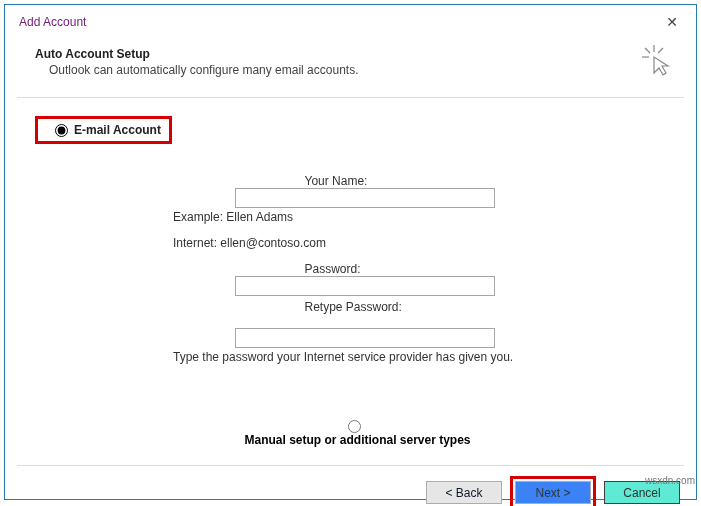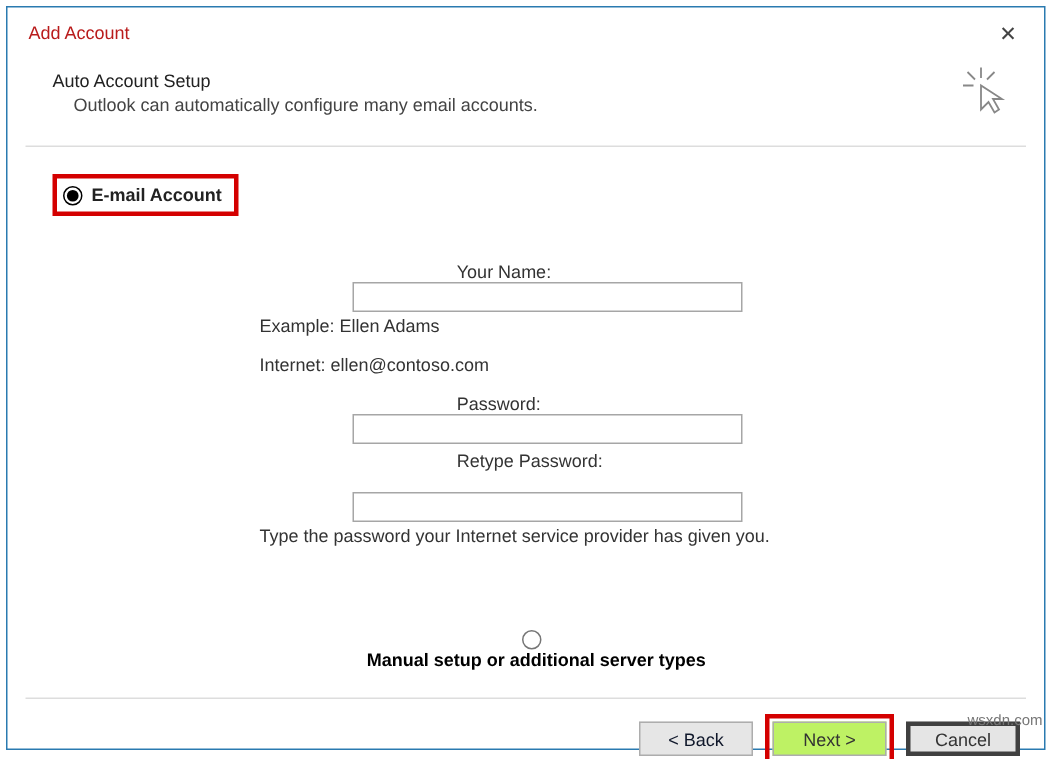--- a/index.html
+++ b/index.html
@@ -19,37 +19,37 @@
     background: #fff;
   }
   .titlebar {
     display: flex;
     align-items: center;
     justify-content: space-between;
     padding: 4px 4px 0 14px;
     height: 30px;
     font-size: 12px;
   }
-  .titlebar .title { color: #b91c1c; }
+  .titlebar .title { color: #701a75; }
   .close-btn {
     width: 40px;
     height: 24px;
     display: flex;
     align-items: center;
     justify-content: center;
     font-size: 14px;
     color: #444;
     cursor: pointer;
   }
   .header {
     padding: 12px 24px 8px 30px;
     position: relative;
   }
   .header .h1 {
-    font-weight: normal;
+    font-weight: bold;
     font-size: 12px;
     color: #222;
   }
   .header .sub {
     font-size: 12px;
     color: #444;
     margin-left: 14px;
     margin-top: 2px;
   }
   .cursor-icon {
@@ -73,21 +73,21 @@
     font-weight: bold;
     color: #222;
     margin-bottom: 6px;
   }
   .radio-row input[type=radio] {
     margin: 0 6px 0 0;
     accent-color: #000;
   }
   .email-highlight {
     border: 3px solid #d40000;
-    padding: 4px 8px 4px 4px;
+    padding: 4px 8px 4px 17px;
     display: inline-flex;
     align-items: center;
     margin-bottom: 30px;
   }
   .form {
     margin-left: 18px;
     font-size: 12px;
   }
   .form-row {
     display: flex;
@@ -132,33 +132,33 @@
     justify-content: flex-end;
     align-items: center;
     gap: 8px;
     padding: 10px 16px;
   }
   .btn {
     min-width: 76px;
     height: 23px;
     font-size: 12px;
     border: 1px solid #adadad;
-    background: #bef264;
+    background: #3b82f6;
     color: #333;
     cursor: pointer;
     padding: 0 10px;
   }
   .btn.disabled {
     color: #0f172a;
     background: #e6e6e6;
     cursor: default;
   }
   .btn.primary {
-    border: 3px solid #404040;
-    background: #e5e5e5;
+    border: 1px solid #404040;
+    background: #5eead4;
   }
   .next-highlight {
     border: 3px solid #d40000;
     padding: 2px;
     display: inline-flex;
   }
   .watermark {
     position: absolute;
     right: 6px;
     bottom: 20px;

